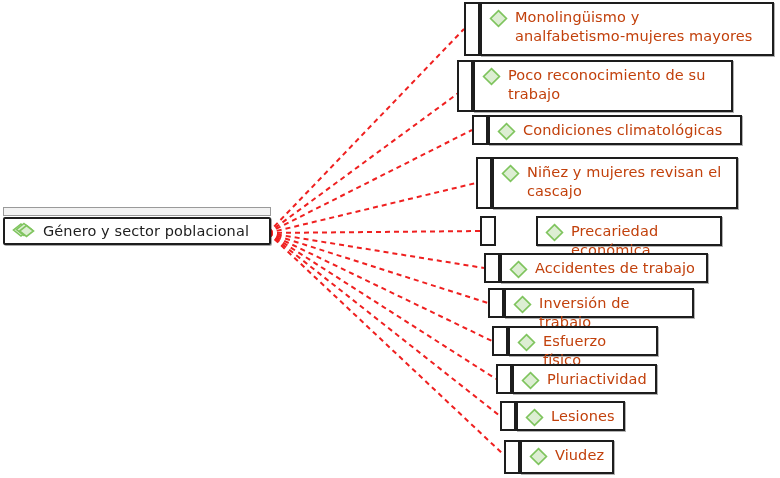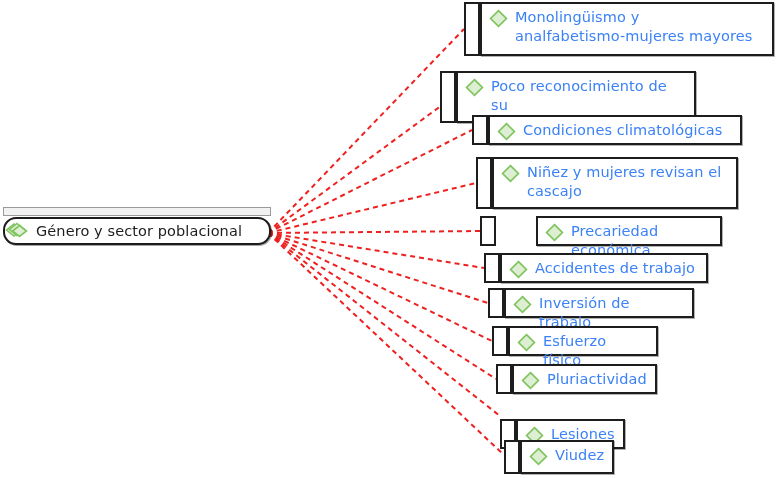--- a/index.html
+++ b/index.html
@@ -38,25 +38,26 @@
   .root-handle {
     box-sizing: border-box;
     border: 1px solid #9a9a9a;
     background: #f2f2f2;
     height: 9px;
     margin-bottom: 1px;
   }
   .root-box {
     box-sizing: border-box;
     border: 2px solid #1d1d1d;
-    border-radius: 13px;
+    border-radius: 2px;
     background: #ffffff;
     height: 28px;
     display: flex;
     align-items: center;
+    padding-left: 7px;
     box-shadow: 1px 1px 0 rgba(0,0,0,0.35);
   }
   .root-label {
     font-size: 14.5px;
     color: #1d1d1d;
     white-space: nowrap;
     margin-left: 7px;
     letter-spacing: 0.1px;
   }
 
@@ -81,21 +82,21 @@
     background: #ffffff;
     flex: 1 1 auto;
     display: flex;
     align-items: flex-start;
     padding: 4px 8px 4px 7px;
     box-shadow: 1px 1px 0 rgba(0,0,0,0.30);
   }
   .node-label {
     font-size: 14.5px;
     line-height: 19px;
-    color: #3b82f6;
+    color: #c2410c;
     margin-left: 7px;
     letter-spacing: 0.1px;
   }
 
   
   .diamond-icon {
     flex: 0 0 auto;
     width: 19px;
     height: 19px;
     margin-top: 1px;
@@ -144,21 +145,21 @@
   <div id="nodes-host">
       <div class="node" style="left: 464px; top: 2px; width: 310px; height: 54px;">
         <div class="node-tab"></div>
         <div class="node-body">
           <span class="diamond-icon"><svg viewBox="0 0 19 19" width="19" height="19">
               <path d="M9.5 1.6 L17.4 9.5 L9.5 17.4 L1.6 9.5 Z" fill="#ddeed3" stroke="#7fc45e" stroke-width="1.7"></path>
             </svg></span>
           <span class="node-label"><span>Monolingüismo y</span><br><span>analfabetismo-mujeres mayores</span></span>
         </div>
       </div>
-      <div class="node" style="left: 440px; top: 60px; width: 256px; height: 52px; margin-top: 11px;">
+      <div class="node" style="left: 457px; top: 60px; width: 276px; height: 52px;">
         <div class="node-tab"></div>
         <div class="node-body">
           <span class="diamond-icon"><svg viewBox="0 0 19 19" width="19" height="19">
               <path d="M9.5 1.6 L17.4 9.5 L9.5 17.4 L1.6 9.5 Z" fill="#ddeed3" stroke="#7fc45e" stroke-width="1.7"></path>
             </svg></span>
           <span class="node-label"><span>Poco reconocimiento de su</span><br><span>trabajo</span></span>
         </div>
       </div>
       <div class="node" style="left: 472px; top: 115px; width: 270px; height: 30px; justify-content: center;">
         <div class="node-tab"></div>
@@ -216,21 +217,21 @@
       </div>
       <div class="node" style="left: 496px; top: 364px; width: 156px; height: 30px;">
         <div class="node-tab"></div>
         <div class="node-body">
           <span class="diamond-icon"><svg viewBox="0 0 19 19" width="19" height="19">
               <path d="M9.5 1.6 L17.4 9.5 L9.5 17.4 L1.6 9.5 Z" fill="#ddeed3" stroke="#7fc45e" stroke-width="1.7"></path>
             </svg></span>
           <span class="node-label"><span>Pluriactividad</span></span>
         </div>
       </div>
-      <div class="node" style="left: 500px; top: 419px; width: 116px; height: 30px;">
+      <div class="node" style="left: 500px; top: 401px; width: 116px; height: 30px;">
         <div class="node-tab"></div>
         <div class="node-body">
           <span class="diamond-icon"><svg viewBox="0 0 19 19" width="19" height="19">
               <path d="M9.5 1.6 L17.4 9.5 L9.5 17.4 L1.6 9.5 Z" fill="#ddeed3" stroke="#7fc45e" stroke-width="1.7"></path>
             </svg></span>
           <span class="node-label"><span>Lesiones</span></span>
         </div>
       </div>
       <div class="node" style="left: 504px; top: 440px; width: 104px; height: 34px;">
         <div class="node-tab"></div>

